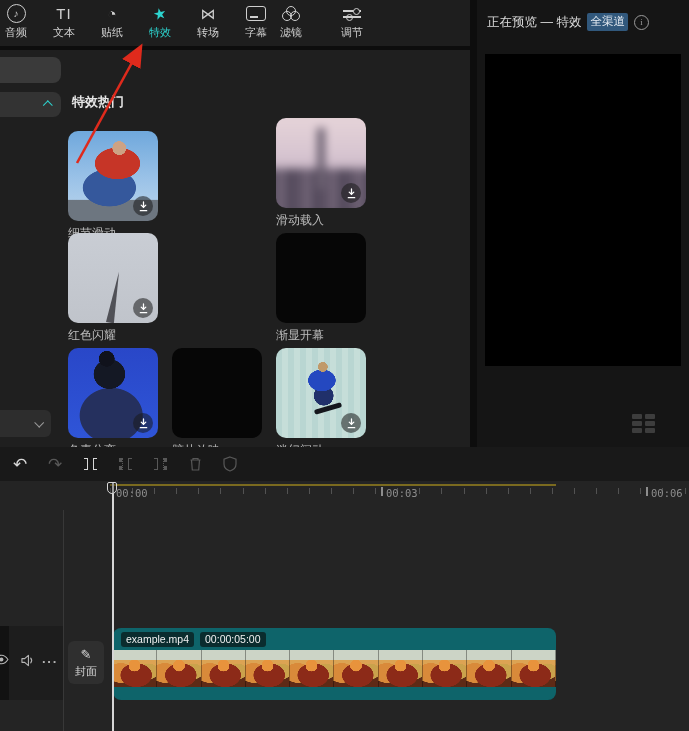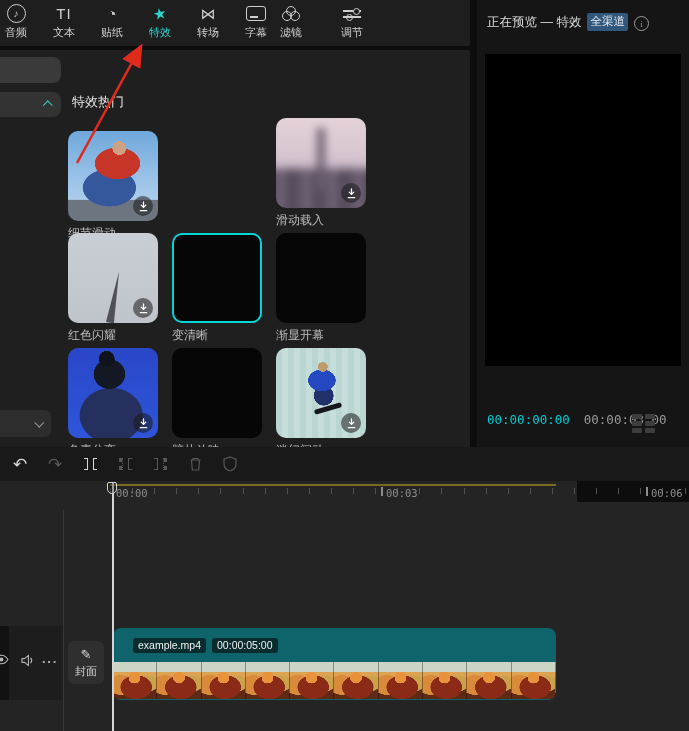--- a/index.html
+++ b/index.html
@@ -39,21 +39,21 @@
   .chev{width:6px;height:6px;display:inline-block;}
   .chev.up{border-left:1.6px solid #2dd4cf;border-top:1.6px solid #2dd4cf;transform:rotate(45deg) translateY(1px);}
   .chev.down{border-right:1.6px solid #9a9a9a;border-bottom:1.6px solid #9a9a9a;transform:rotate(45deg) translateY(-1px);}
   #search-bar{position:absolute;left:72px;top:7px;width:386px;height:24px;background:#262626;
       border:1px solid #4f4f4f;border-radius:4px;display:flex;align-items:center;padding:0 8px;box-sizing:border-box;gap:7px;}
   #search-bar input{background:transparent;border:none;outline:none;color:#bdbdbd;font-size:12px;width:100%;
       font-family:"Liberation Sans",sans-serif;}
   #search-bar input::placeholder{color:#6e6e6e;}
   .mag{width:8px;height:8px;border:1.5px solid #787878;border-radius:50%;position:relative;flex:none;}
   .mag::after{content:"";position:absolute;width:5px;height:1.5px;background:#787878;transform:rotate(45deg);right:-4px;bottom:-2px;}
-  #fx-title{position:absolute;left:72px;top:43px;font-size:13px;color:#e6e6e6;font-weight:normal;}
+  #fx-title{position:absolute;left:72px;top:43px;font-size:13px;color:#e6e6e6;font-weight:bold;}
   #fx-grid{position:absolute;left:68px;top:68px;width:320px;height:329px;overflow:hidden;}
   .fx-item{position:absolute;width:90px;cursor:pointer;}
   .thumb{position:relative;width:90px;height:90px;border-radius:10px;overflow:hidden;box-sizing:border-box;}
   .thumb.sel{border:2px solid #00d6d6;}
   .fx-label{margin-top:5px;font-size:12px;color:#bdbdbd;line-height:14px;}
   .dl{position:absolute;right:5px;bottom:5px;width:20px;height:20px;border-radius:50%;
       background:rgba(25,25,25,0.55);display:flex;align-items:center;justify-content:center;}
 
   
   .t-sky{background:
@@ -87,21 +87,21 @@
   .t-skate{background:
     radial-gradient(circle 5px at 52% 21%, #c09a6a 97%, transparent),
     radial-gradient(ellipse 14px 11px at 51% 36%, #2448c0 97%, transparent),
     radial-gradient(ellipse 10px 10px at 53% 53%, #20306a 97%, transparent),
     repeating-linear-gradient(90deg,#b9d6d2 0 6px,#c6ded9 6px 12px);}
   .t-skate .board{position:absolute;left:42%;top:64%;width:28px;height:5px;background:#15171d;
     border-radius:2px;transform:rotate(-16deg);}
 
   
   #preview-panel{position:absolute;left:477px;top:0;width:212px;height:447px;background:#151515;}
-  #preview-header{position:absolute;left:10px;top:13px;display:flex;align-items:flex-end;gap:6px;}
+  #preview-header{position:absolute;left:10px;top:13px;display:flex;align-items:center;gap:6px;}
   #preview-title{font-size:12.5px;color:#dcdcdc;white-space:nowrap;}
   #preview-badge{background:#31587c;color:#e8eef4;font-size:11.5px;padding:1px 3px 2px;border-radius:2px;white-space:nowrap;}
   .info-icon{width:13px;height:13px;border:1.2px solid #9a9a9a;border-radius:50%;color:#9a9a9a;
       font-size:9px;display:flex;align-items:center;justify-content:center;font-family:"Liberation Serif",serif;}
   .info-icon::after{content:"i";}
   #preview-video{position:absolute;left:8px;top:54px;width:196px;height:312px;background:#000;}
   #preview-times{position:absolute;left:10px;top:412px;display:flex;align-items:center;gap:14px;
       font-family:"DejaVu Sans Mono",monospace;font-size:12.5px;}
   #time-current{color:#00c9d1;}
   #time-total{color:#9a9a9a;}
@@ -113,42 +113,42 @@
       display:flex;align-items:center;gap:15px;padding-left:10px;box-sizing:border-box;}
   .etool{width:20px;height:20px;display:flex;align-items:center;justify-content:center;cursor:pointer;}
   .glyph-icon{font-size:17px;line-height:1;}
   .bright{color:#d8d8d8;} .dim{color:#585858;}
   .split-icon{display:flex;gap:5px;}
   .bk{width:4px;height:12px;border:1.6px solid currentColor;display:block;box-sizing:border-box;}
   .bk.l{border-left:none;} .bk.r{border-right:none;}
   .dot-l .bk.l{border-style:dotted;} .dot-r .bk.r{border-style:dotted;}
 
   
-  #ruler{position:absolute;left:0;top:481px;width:577px;height:21px;background:#242424;cursor:pointer;}
+  #ruler{position:absolute;left:0;top:481px;width:689px;height:21px;background:#242424;cursor:pointer;}
   #ruler-line{position:absolute;left:110px;top:3px;width:446px;height:2px;background:#7a6a1f;}
   #ruler-ticks{position:absolute;left:110px;top:7px;width:579px;height:6px;
       background:repeating-linear-gradient(90deg,#525252 0 1px,transparent 1px 22.1px);}
   .major-tick{position:absolute;top:6px;width:1.5px;height:9px;background:#8d8d8d;}
   .ruler-label{position:absolute;top:6px;font-size:10.5px;color:#8d8d8d;font-family:"DejaVu Sans Mono",monospace;}
 
   
   #timeline-body{position:absolute;left:0;top:502px;width:689px;height:229px;background:#242424;}
   #track-band{position:absolute;left:0;top:124px;width:63px;height:74px;background:#1d1d1d;}
   #left-strip{position:absolute;left:0;top:124px;width:9px;height:74px;background:#121212;}
   #track-separator{position:absolute;left:63px;top:8px;width:1px;height:221px;background:#383838;}
   .tk-icon{position:absolute;top:152px;cursor:pointer;display:flex;align-items:center;justify-content:center;color:#b5b5b5;}
   #more-dots{font-size:13px;letter-spacing:1px;color:#b5b5b5;font-weight:bold;}
   #cover-btn{position:absolute;left:68px;top:139px;width:36px;height:43px;background:#2f2f2f;border-radius:6px;
       display:flex;flex-direction:column;align-items:center;justify-content:center;gap:2px;cursor:pointer;}
   #cover-btn .pencil{font-size:13px;color:#d8d8d8;}
   #cover-btn .cv-label{font-size:11px;color:#d8d8d8;}
 
   
   #clip{position:absolute;left:113px;top:126px;width:443px;height:72px;background:#0e646a;border-radius:8px;overflow:hidden;cursor:pointer;}
-  #clip-head{height:34px;display:flex;align-items:center;gap:6px;padding-left:20px;}
+  #clip-head{height:22px;display:flex;align-items:center;gap:6px;padding-left:8px;}
   .clip-badge{background:rgba(8,20,22,0.7);border-radius:3px;padding:1px 5px 2px;font-size:10.5px;color:#f0f0f0;white-space:nowrap;}
   #filmstrip{height:37px;display:flex;}
   .frame{width:44.3px;height:37px;flex:none;border-right:1px solid rgba(0,0,0,0.35);box-sizing:border-box;background:
     radial-gradient(circle 6px at 50% 42%, #e8933c 97%, transparent),
     radial-gradient(ellipse 16px 12px at 54% 68%, #8c2a18 97%, transparent),
     radial-gradient(ellipse 13px 10px at 18% 62%, #d98a3a 97%, transparent),
     radial-gradient(ellipse 10px 8px at 82% 58%, #caa24c 97%, transparent),
     linear-gradient(180deg,#ccd4c6 0 28%,#dca353 28% 52%,#b06a2c 52% 74%,#5e2a16 74% 100%);}
 
   
@@ -255,24 +255,20 @@
         <div class="thumb t-grey">
           <span class="cone"></span>
           <span class="dl">
             <svg width="11" height="11" viewBox="0 0 12 12">
                 <path d="M6 1v6M3.5 4.5L6 7l2.5-2.5M2.5 10.5h7" stroke="#fff" stroke-width="1.4" fill="none" stroke-linecap="round"></path>
               </svg>
           </span>
         </div>
         <div class="fx-label">红色闪耀</div>
       </div>
-      <div class="fx-item" style="left:104px;top:115px">
-        <div class="thumb t-black sel"></div>
-        <div class="fx-label">变清晰</div>
-      </div>
       <div class="fx-item" style="left:208px;top:115px">
         <div class="thumb t-black"></div>
         <div class="fx-label">渐显开幕</div>
       </div>
 
       <div class="fx-item" style="left:0;top:230px">
         <div class="thumb t-blue">
           <span class="dl">
             <svg width="11" height="11" viewBox="0 0 12 12">
                 <path d="M6 1v6M3.5 4.5L6 7l2.5-2.5M2.5 10.5h7" stroke="#fff" stroke-width="1.4" fill="none" stroke-linecap="round"></path>
@@ -299,24 +295,20 @@
     </div>
   </div>
 
   <div id="preview-panel">
     <div id="preview-header">
       <span id="preview-title">正在预览 — 特效</span>
       <span id="preview-badge">全渠道</span>
       <span class="info-icon"></span>
     </div>
     <div id="preview-video"></div>
-    <div id="preview-times">
-      <span id="time-current">00:00:00:00</span>
-      <span id="time-total">00:00:03:00</span>
-    </div>
     <span class="grid-icon">
         <i></i>
         <i></i>
         <i></i>
         <i></i>
         <i></i>
         <i></i>
       </span>
   </div>
 

